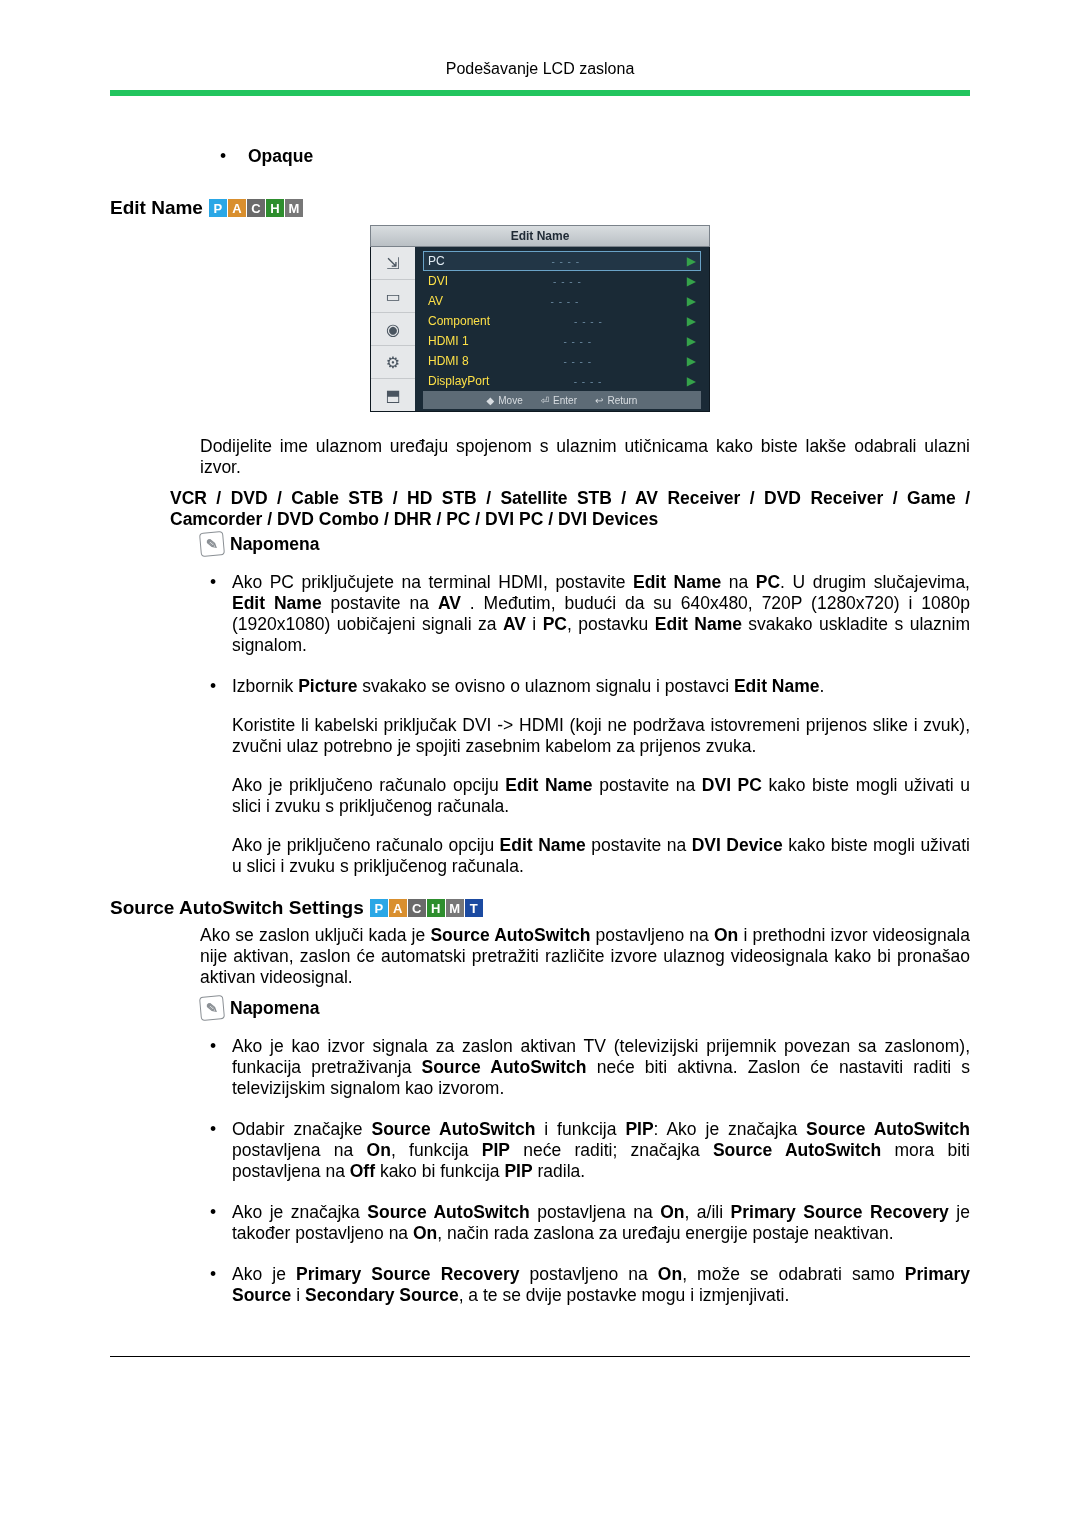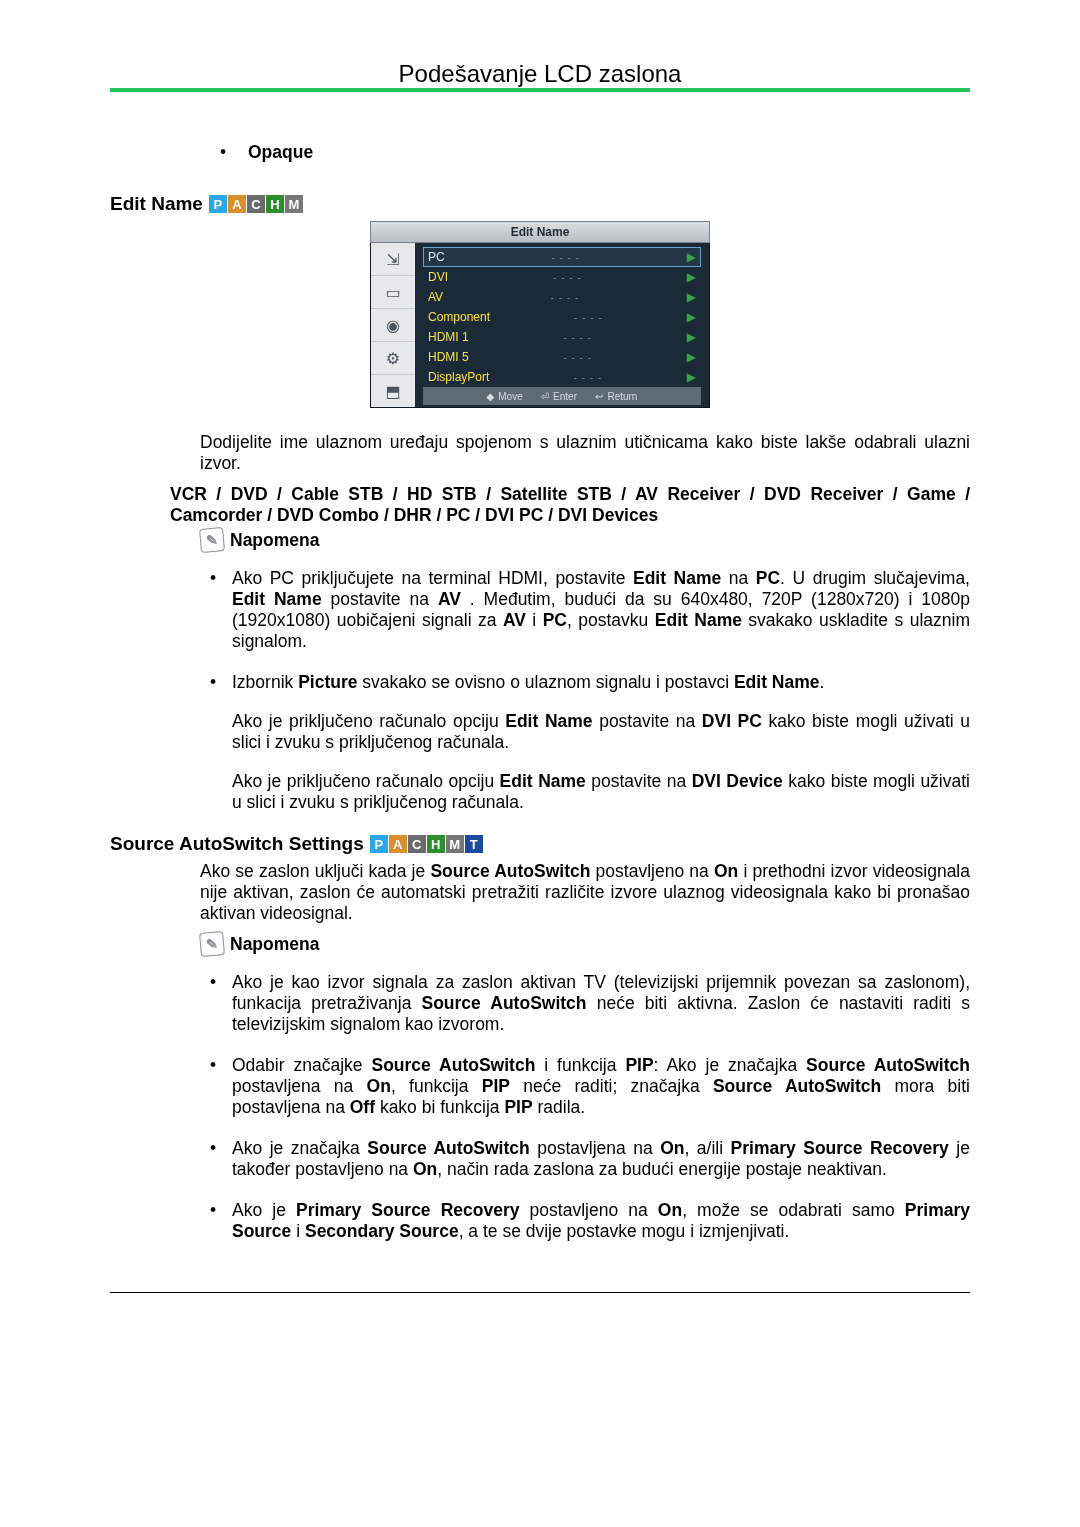--- a/index.html
+++ b/index.html
@@ -7,23 +7,23 @@
     padding: 60px 110px;
     font-family: Arial, Helvetica, sans-serif;
     font-size: 17.5px;
     color: #000;
     background: #fff;
     width: 1080px;
     box-sizing: border-box;
   }
   .page-header {
     text-align: center;
-    font-size: 24px;
-    padding-bottom: 0;
-    border-bottom: 4px solid #22c55e;
+    font-size: 16px;
+    padding-bottom: 12px;
+    border-bottom: 6px solid #22c55e;
     margin-bottom: 50px;
   }
   .bullet-row {
     margin-left: 110px;
     margin-bottom: 30px;
   }
   .bullet-row .dot { display:inline-block; width: 28px; }
   .h3-row {
     font-weight: bold;
     font-size: 19px;
@@ -157,21 +157,21 @@
           <span class="name">Component</span>
           <span class="val">- - - -</span>
           <span class="arrow">▶</span>
         </div>
         <div class="osd-row">
           <span class="name">HDMI 1</span>
           <span class="val">- - - -</span>
           <span class="arrow">▶</span>
         </div>
         <div class="osd-row">
-          <span class="name">HDMI 5</span>
+          <span class="name">HDMI 8</span>
           <span class="val">- - - -</span>
           <span class="arrow">▶</span>
         </div>
         <div class="osd-row">
           <span class="name">DisplayPort</span>
           <span class="val">- - - -</span>
           <span class="arrow">▶</span>
         </div>
         <div class="osd-foot">
           <span class="fi">
@@ -200,20 +200,21 @@
   <span class="note-icon">✎</span>
   <span>Napomena</span>
 </div>
 
 <ul class="bul">
   <li>
     <span>Ako PC priključujete na terminal HDMI, postavite </span><span class="b">Edit Name</span><span> na </span><span class="b">PC</span><span>. U drugim slučajevima, </span><span class="b">Edit Name</span><span> postavite na </span><span class="b">AV</span><span> . Međutim, budući da su 640x480, 720P (1280x720) i 1080p (1920x1080) uobičajeni signali za </span><span class="b">AV</span><span> i </span><span class="b">PC</span><span>, postavku </span><span class="b">Edit Name</span><span> svakako uskladite s ulaznim signalom.</span>
   </li>
   <li>
     <span>Izbornik </span><span class="b">Picture</span><span> svakako se ovisno o ulaznom signalu i postavci </span><span class="b">Edit Name</span><span>.</span>
+    <p>Koristite li kabelski priključak DVI -&gt; HDMI (koji ne podržava istovremeni prijenos slike i zvuk), zvučni ulaz potrebno je spojiti zasebnim kabelom za prijenos zvuka.</p>
     <p><span>Ako je priključeno računalo opciju </span><span class="b">Edit Name</span><span> postavite na </span><span class="b">DVI PC</span><span> kako biste mogli uživati u slici i zvuku s priključenog računala.</span></p>
     <p><span>Ako je priključeno računalo opciju </span><span class="b">Edit Name</span><span> postavite na </span><span class="b">DVI Device</span><span> kako biste mogli uživati u slici i zvuku s priključenog računala.</span></p>
   </li>
 </ul>
 
 <div class="h3-row">
   <span>Source AutoSwitch Settings</span>
   <span class="mode-icons">
     <span class="mi-p">P</span>
     <span class="mi-a">A</span>
@@ -234,20 +235,20 @@
 </div>
 
 <ul class="bul">
   <li>
     <span>Ako je kao izvor signala za zaslon aktivan TV (televizijski prijemnik povezan sa zaslonom), funkacija pretraživanja </span><span class="b">Source AutoSwitch</span><span> neće biti aktivna. Zaslon će nastaviti raditi s televizijskim signalom kao izvorom.</span>
   </li>
   <li>
     <span>Odabir značajke </span><span class="b">Source AutoSwitch</span><span> i funkcija </span><span class="b">PIP</span><span>: Ako je značajka </span><span class="b">Source AutoSwitch</span><span> postavljena na </span><span class="b">On</span><span>, funkcija </span><span class="b">PIP</span><span> neće raditi; značajka </span><span class="b">Source AutoSwitch</span><span> mora biti postavljena na </span><span class="b">Off</span><span> kako bi funkcija </span><span class="b">PIP</span><span> radila.</span>
   </li>
   <li>
-    <span>Ako je značajka </span><span class="b">Source AutoSwitch</span><span> postavljena na </span><span class="b">On</span><span>, a/ili </span><span class="b">Primary Source Recovery</span><span> je također postavljeno na </span><span class="b">On</span><span>, način rada zaslona za budući energije postaje neaktivan.</span>
+    <span>Ako je značajka </span><span class="b">Source AutoSwitch</span><span> postavljena na </span><span class="b">On</span><span>, a/ili </span><span class="b">Primary Source Recovery</span><span> je također postavljeno na </span><span class="b">On</span><span>, način rada zaslona za uređaju energije postaje neaktivan.</span>
   </li>
   <li>
     <span>Ako je </span><span class="b">Primary Source Recovery</span><span> postavljeno na </span><span class="b">On</span><span>, može se odabrati samo </span><span class="b">Primary Source</span><span> i </span><span class="b">Secondary Source</span><span>, a te se dvije postavke mogu i izmjenjivati.</span>
   </li>
 </ul>
 
 <div class="footer-rule"></div>
 
 </body></html>

